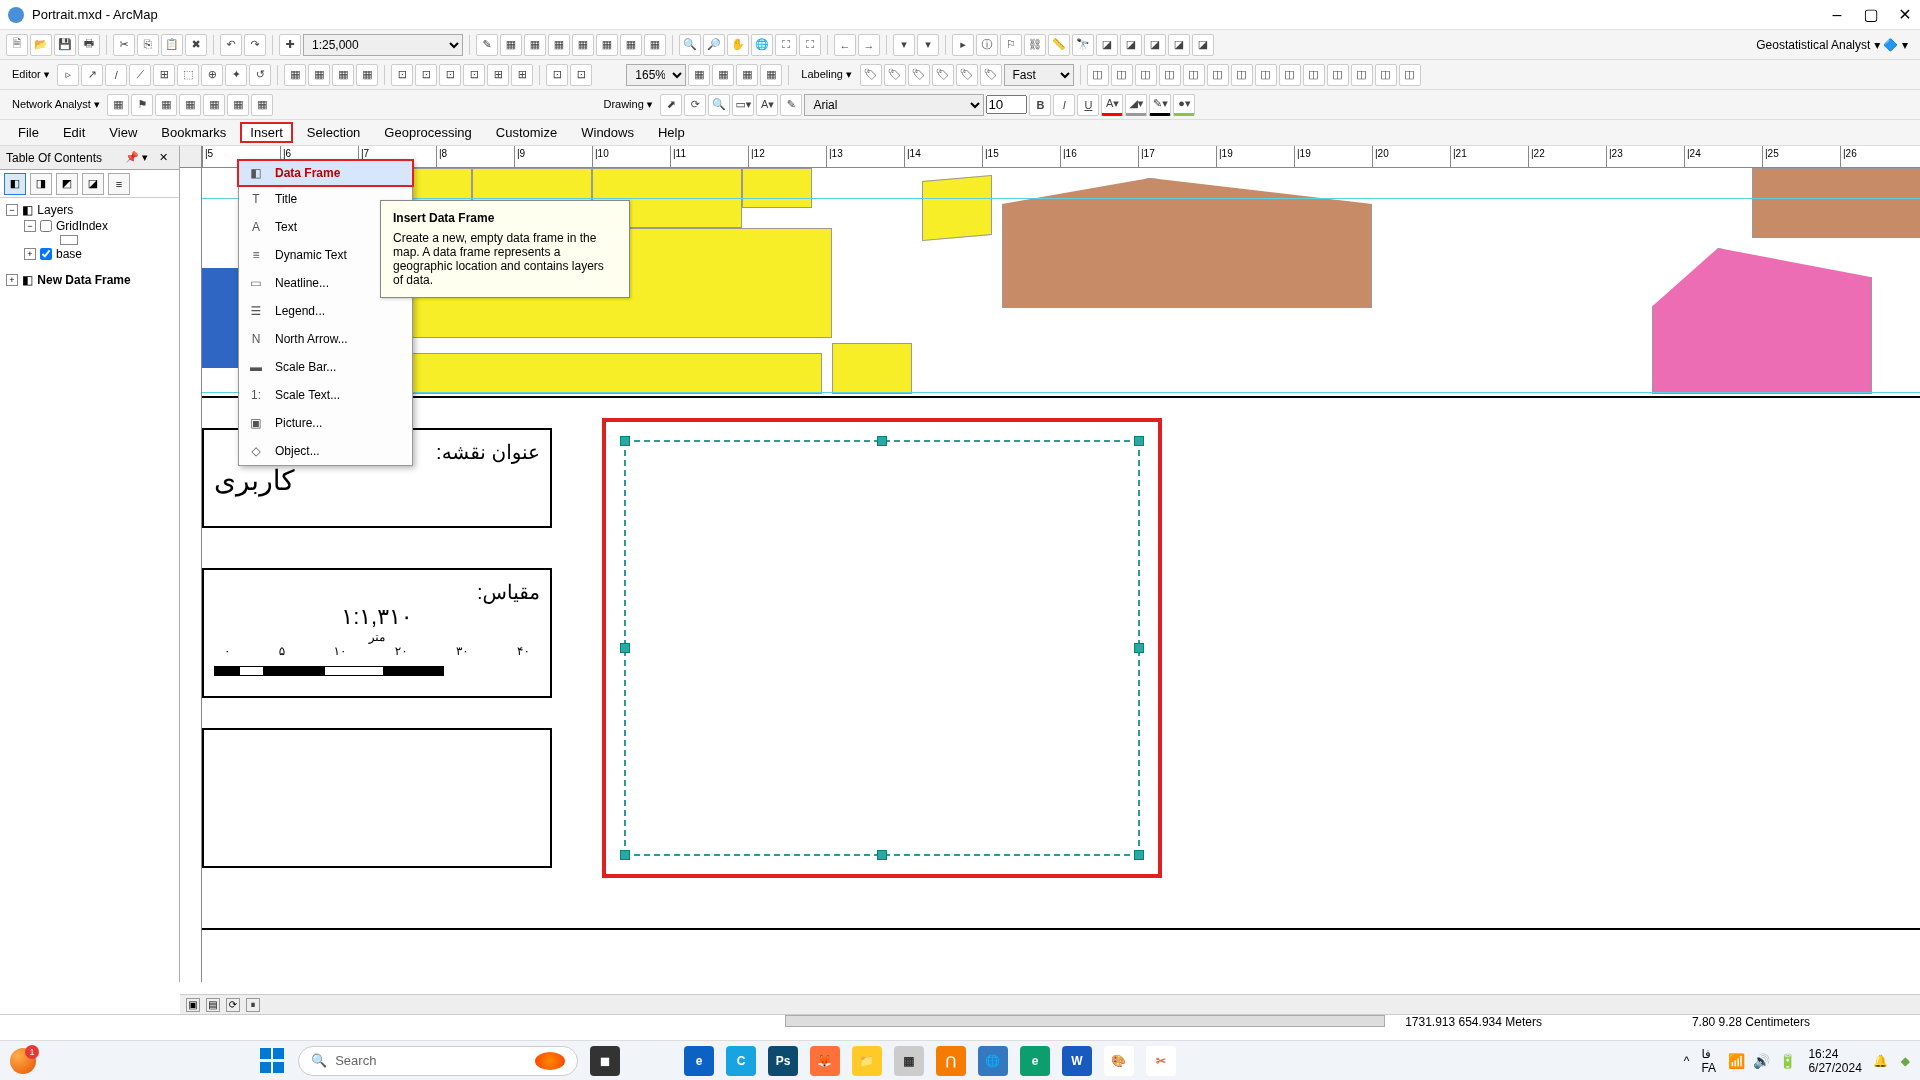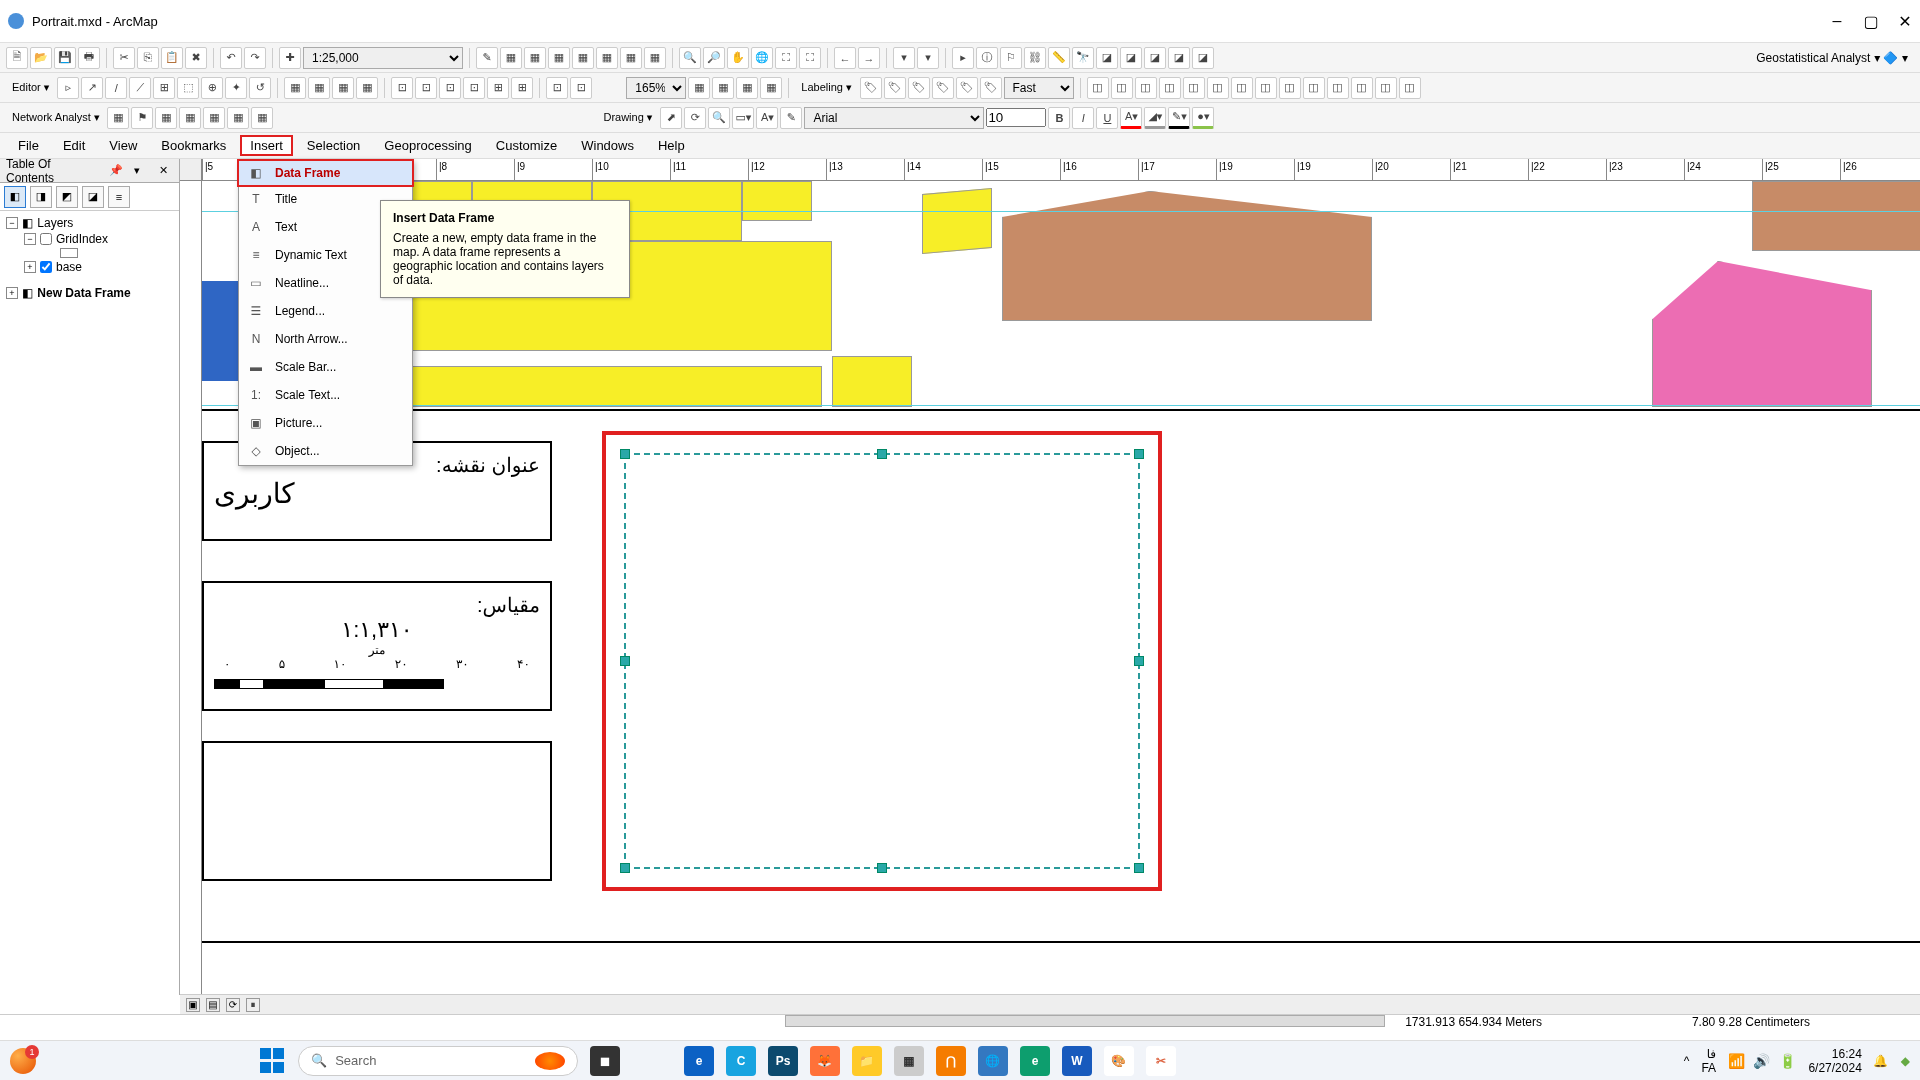--- a/index.html
+++ b/index.html
@@ -1,35 +1,35 @@
 <!DOCTYPE html>
 <html><head>
   <meta charset="utf-8">
   <style>
     * { margin: 0; padding: 0; box-sizing: border-box; font-family: "Segoe UI", Tahoma, sans-serif; }
     body { background: #fff; width: 1920px; height: 1080px; overflow: hidden; position: relative; }
-    .titlebar { height: 43px; background: #fff; display: flex; align-items: center; padding: 0 8px; border-bottom: 1px solid #e0e0e0; }
+    .titlebar { height: 30px; background: #fff; display: flex; align-items: center; padding: 0 8px; border-bottom: 1px solid #e0e0e0; }
     .titlebar .icon { width: 16px; height: 16px; background: #4a90d9; border-radius: 50%; margin-right: 8px; }
     .titlebar .title { font-size: 13px; flex: 1; }
     .titlebar .winbtns { display: flex; gap: 20px; }
     .titlebar .winbtn { width: 14px; height: 14px; cursor: pointer; display:flex; align-items:center; justify-content:center; font-size:16px; }
     .toolbar { height: 30px; display: flex; align-items: center; padding: 0 6px; gap: 2px; border-bottom: 1px solid #ddd; background: #f5f5f5; }
     .toolbar .btn { width: 22px; height: 22px; background: #fff; border: 1px solid #ccc; border-radius:2px; display:flex;align-items:center;justify-content:center; font-size:11px; cursor:pointer; color:#444;}
     .toolbar .sep { width: 1px; height: 20px; background: #ccc; margin: 0 4px; }
     .toolbar select, .toolbar input[type=text] { height: 22px; border:1px solid #aaa; font-size:12px; padding:0 4px; }
     .scale-combo { width: 160px; }
     .zoom-combo { width: 60px; margin-left: 32px; }
     .font-combo { width: 180px; }
-    .fontsize { width: 60px; }
+    .fontsize { width: 41px; }
     .menubar { height: 26px; display:flex; align-items:center; padding:0 8px; gap: 4px; background:#f5f5f5; border-bottom:1px solid #ddd; }
     .menubar .mitem { padding:3px 10px; font-size:13px; cursor:pointer; }
     .menubar .mitem.highlight { background:#fff; border:2px solid #e02020; padding:1px 8px; }
     .main { display:flex; height: calc(100% - 30px - 30px*3 - 26px - 30px - 28px - 40px); position:relative;}
     .toc { width: 180px; border-right:1px solid #aaa; background:#fff; display:flex; flex-direction:column; }
-    .toc-header { height:24px; background:#eee; border-bottom:1px solid #aaa; padding:3px 6px; font-size:12px; display:flex; align-items:center;gap:8px; }
+    .toc-header { height:24px; background:#eee; border-bottom:1px solid #aaa; padding:3px 6px; font-size:12px; display:flex; align-items:center; }
     .toc-header .title { flex:1; }
     .toc-header .hb { width:14px;height:14px; margin-left:3px; cursor:pointer; font-size:11px;}
     .toc-strip { height:28px; display:flex; align-items:center; gap:4px; padding:2px 4px; border-bottom:1px solid #ccc; }
     .toc-strip .b { width:22px;height:22px;border:1px solid #aaa; background:#f8f8f8; cursor:pointer; display:flex;align-items:center;justify-content:center; font-size:11px;}
     .toc-strip .b.active { border:1px solid #2b7cd3; background:#dbe9f7;}
     .tree { padding:4px 6px; font-size:12px; }
     .tree .node { display:flex; align-items:center; gap:4px; padding:1px 0; }
     .tree .indent { width:14px; }
     .tree .exp { width:12px;height:12px;border:1px solid #888; font-size:9px; text-align:center; line-height:10px; cursor:pointer;}
     .tree .ck { width:12px;height:12px; }
@@ -65,21 +65,21 @@
     .status { position:absolute; left:0; right:0; height:26px; background:#fff; border-top:1px solid #ccc; display:flex; font-size:12px; padding:0 10px; bottom:40px;}
     .status .left { flex:1; }
     .status .sb { width:600px; height:12px; background:#ddd; border:1px solid #aaa; margin:0 20px;}
     .taskbar { position:absolute; bottom:0; left:0; right:0; height:40px; background:#f1f4f9; border-top:1px solid #ddd; display:flex; align-items:center; padding:0 10px; gap:12px; }
     .taskbar .start { width:26px;height:26px; cursor:pointer; display:flex; flex-wrap:wrap; gap:2px;}
     .taskbar .start .q{width:11px;height:11px;background:#0078d4;}
     .taskbar .search { display:flex; align-items:center; background:#fff; border:1px solid #ccc; border-radius:16px; width:280px; height:30px; padding:0 12px; gap:8px; font-size:13px;}
     .taskbar .search .fire { width:30px; height:18px; background: radial-gradient(circle,#ff8a00,#ff3d00); border-radius:50%;}
     .taskbar .tapp { width:30px;height:30px; cursor:pointer; border-radius:4px; display:flex; align-items:center; justify-content:center; font-size:12px; font-weight:bold; color:#fff;}
     .taskbar .tray { margin-left:auto; display:flex; align-items:center; gap:12px; font-size:12px;}
-    .time { text-align:right; line-height:14px; }
+    .time { line-height:14px; }
     .small-icons { display:flex; gap:8px; align-items:center;}
     .small-icons span { font-size:14px;}
     .editor-label { font-size:11px; padding:0 6px;}
     .scale-bar { display:flex; align-items:center; gap:0; margin-top:8px;}
     .scale-seg { height:10px; }
     .geo-label { font-size:12px; margin-left:auto; padding-right:6px; display:flex; align-items:center; gap:4px;}
     .btm-tabs { position:absolute; bottom:28px; left:180px; height:20px; display:flex; align-items:center; gap:6px; padding:0 6px; font-size:11px; background:#eee; right:0; border-top:1px solid #ccc;}
     .btm-tabs .t { width:14px; height:14px; border:1px solid #999; cursor:pointer; display:flex;align-items:center;justify-content:center; font-size:10px;}
     .taskbar-spacer { width: 200px; }
     .orb { width:26px;height:26px;border-radius:50%;background:radial-gradient(circle at 30% 30%,#ffae4a,#e65100); position:relative;}

